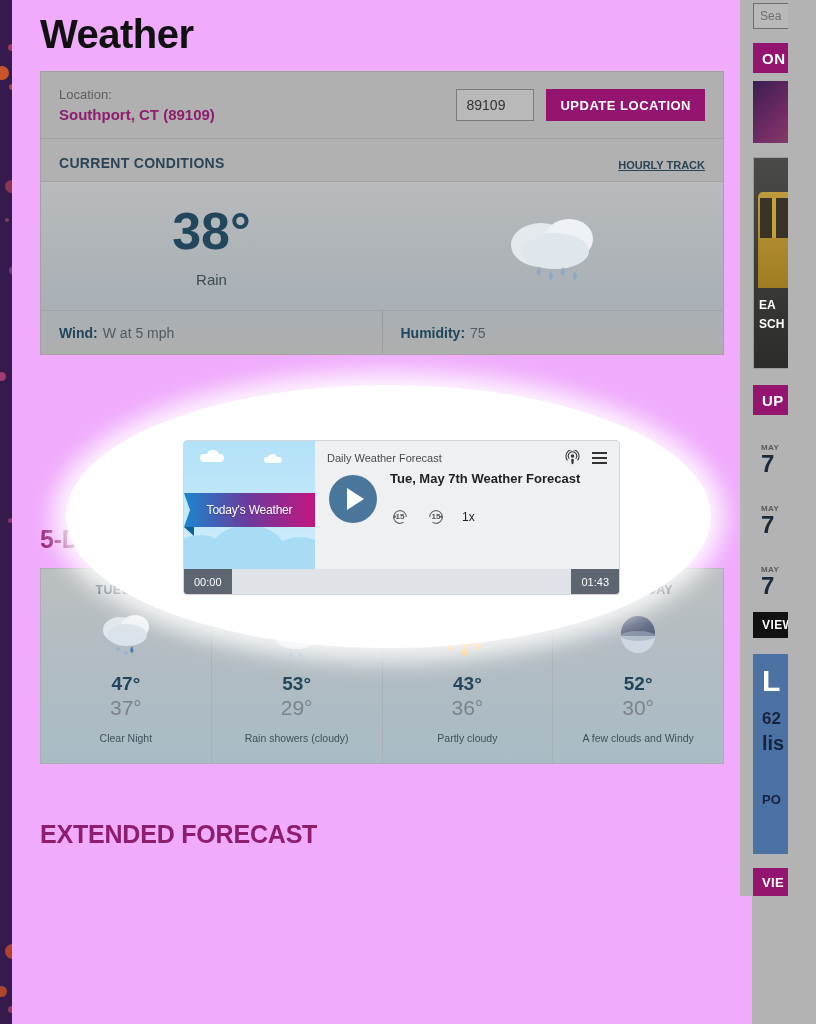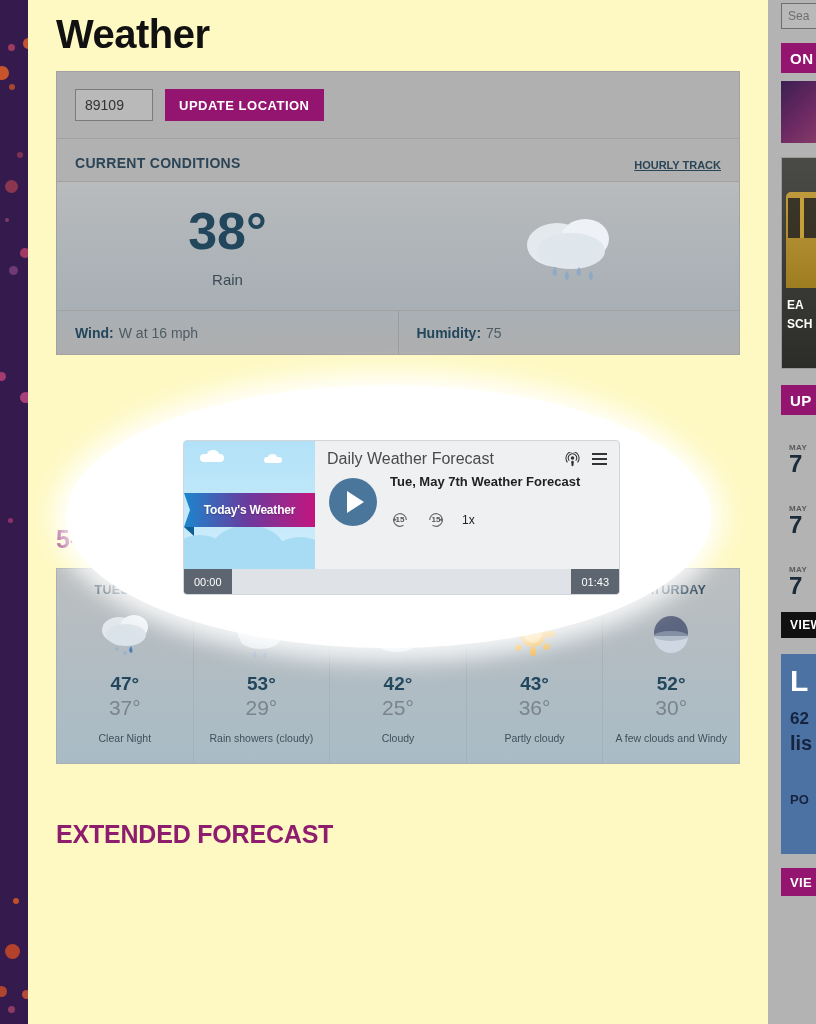--- a/index.html
+++ b/index.html
@@ -13,22 +13,22 @@
 
   
   .left-rail {
     position: absolute; left: 0; top: 0; width: 28px; height: 1024px;
     background: #351a4e; overflow: hidden;
   }
   .dot { position: absolute; border-radius: 50%; }
 
   
   .main {
-    position: absolute; left: 28px; top: 0; width: 740px; height: 1024px;
-    background: #fef9c3; padding: 0 28px;
+    position: absolute; left: 12px; top: 0; width: 740px; height: 1024px;
+    background: #f0abfc; padding: 0 28px;
   }
   h1.page-title {
     font-size: 40px; font-weight: bold; color: #111;
     letter-spacing: -0.5px; padding-top: 12px; padding-bottom: 14px;
   }
 
   
   .loc-card {
     background: #b0b0b0; border: 1px solid #a2a2a2;
     padding: 14px 18px; display: flex; align-items: center;
@@ -94,34 +94,34 @@
   .cover .sky { position: absolute; inset: 0; background: linear-gradient(180deg,#b2e1f7 0%,#c4e9fa 60%,#d2eefb 100%); }
   .cover .cloud-sm { position: absolute; background: #fff; border-radius: 20px; }
   .cover .cloud-big { position: absolute; background: #a8dcf5; border-radius: 50%; }
   .ribbon {
     position: absolute; left: 0; top: 52px; width: 131px; height: 34px;
     background: linear-gradient(90deg,#1b86cd 0%,#6a3b9e 48%,#c2167e 100%);
     display: flex; align-items: center; justify-content: center;
     clip-path: polygon(0 0,100% 0,100% 100%,0 100%,6px 50%);
   }
   .ribbon span {
-    color: #fff; font-size: 12px; font-weight: bold; letter-spacing: -0.2px;
+    color: #fff; font-size: 12px; font-weight: normal; letter-spacing: -0.2px;
     text-shadow: 0 1px 1px rgba(0,0,0,0.25);
   }
   .ribbon-tail {
     position: absolute; left: 0; top: 86px; width: 10px; height: 9px;
     background: #0f5f93; clip-path: polygon(0 0,100% 0,100% 100%);
   }
 
   .player-right { flex: 1; display: flex; flex-direction: column; min-width: 0; }
   .player-top {
     display: flex; align-items: center; justify-content: space-between;
     padding: 9px 12px 0 12px;
   }
-  .show-name { font-size: 16px; color: #4a4a4a; }
+  .show-name { font-size: 11px; color: #4a4a4a; }
   .player-top-icons { display: flex; align-items: center; gap: 12px; }
   .ico { cursor: pointer; line-height: 0; }
   .hamburger { width: 15px; display: flex; flex-direction: column; gap: 3px; cursor: pointer; }
   .hamburger i { display: block; height: 2px; background: #333; }
 
   .player-body { display: flex; align-items: center; padding: 6px 12px 0 14px; gap: 13px; }
   .play-btn {
     width: 48px; height: 48px; border-radius: 50%; background: #4a769c;
     display: flex; align-items: center; justify-content: center;
     flex: none; cursor: pointer;
@@ -158,21 +158,21 @@
   .fc-col { flex: 1; padding: 14px 6px 18px 6px; text-align: center; }
   .fc-col + .fc-col { border-left: 1px solid #a8b1b6; }
   .fc-day { font-size: 12.5px; font-weight: bold; color: #2b4456; letter-spacing: 0.3px; }
   .fc-icon { height: 66px; display: flex; align-items: center; justify-content: center; margin: 6px 0 4px; }
   .fc-hi { font-size: 19px; font-weight: bold; color: #22475c; }
   .fc-lo { font-size: 21px; color: #7b848a; margin-top: 1px; }
   .fc-desc { font-size: 10.5px; color: #41505a; margin-top: 12px; line-height: 1.25; }
 
   
   .sidebar {
-    position: absolute; left: 768px; top: 0; width: 48px; height: 1024px;
+    position: absolute; left: 740px; top: 0; width: 48px; height: 896px;
     background: #b3b3b3; padding-left: 13px; overflow: hidden;
   }
   .sb-search {
     margin-top: 3px; height: 26px; border: 1px solid #6f6f6f; background: #b9b9b9;
     font-size: 12px; color: #6e6e6e; display: flex; align-items: center; padding-left: 6px;
     width: 60px;
   }
   .sb-band {
     margin-top: 14px; background: #94156f; color: #fff; height: 30px; width: 70px;
     display: flex; align-items: center; padding-left: 9px;
@@ -250,20 +250,24 @@
     <div class="dot" style="left:-4px;top:986px;width:11px;height:11px;background:#b0452e;"></div>
     <div class="dot" style="left:22px;top:990px;width:9px;height:9px;background:#b34d3a;"></div>
     <div class="dot" style="left:8px;top:1006px;width:7px;height:7px;background:#8e3a63;"></div>
   </div>
 
   <div class="main">
 
     <h1 class="page-title">Weather</h1>
 
     <div class="loc-card">
+      <div>
+        <div class="loc-label">Location:</div>
+        <div class="loc-value">Southport, CT (89109)</div>
+      </div>
       <div class="loc-right">
         <input class="zip-input" type="text" value="89109" style="">
         <button class="update-btn">UPDATE LOCATION</button>
       </div>
     </div>
 
     <div class="cc-head">
       <span class="cc-title">CURRENT CONDITIONS</span>
       <a class="cc-link">HOURLY TRACK</a>
     </div>
@@ -284,21 +288,21 @@
             <path d="M70 66 q4 7 0 9 q-5 -2 0 -9"></path>
             <path d="M82 70 q4 7 0 9 q-5 -2 0 -9"></path>
           </g>
         </svg>
       </div>
     </div>
 
     <div class="cc-stats">
       <div class="cc-stat">
         <b>Wind:</b>
-        <span>W at 16 mph</span>
+        <span>W at 5 mph</span>
       </div>
       <div class="cc-stat">
         <b>Humidity:</b>
         <span>75</span>
       </div>
     </div>
 
     <div style="height:170px"></div>
     <div class="sec-title">5-DAY FORECAST</div>
 
@@ -345,34 +349,20 @@
                 <path d="M26 45 q3 6 0 7 q-4 -2 0 -7"></path>
                 <path d="M36 45 q3 6 0 7 q-4 -2 0 -7"></path>
               </g>
           </svg>
         </div>
         <div class="fc-hi">53°</div>
         <div class="fc-lo">29°</div>
         <div class="fc-desc">Rain showers (cloudy)</div>
       </div>
 
-      <div class="fc-col">
-        <div class="fc-day">THURSDAY</div>
-        <div class="fc-icon">
-          <svg width="64" height="60" viewBox="0 0 64 60">
-            <ellipse cx="42" cy="22" rx="15" ry="13" fill="#6b7487"></ellipse>
-            <ellipse cx="25" cy="29" rx="18" ry="14" fill="#e2e8ed"></ellipse>
-            <ellipse cx="38" cy="32" rx="16" ry="12" fill="#eaeff3"></ellipse>
-            <ellipse cx="31" cy="36" rx="21" ry="10" fill="#dde4ea"></ellipse>
-          </svg>
-        </div>
-        <div class="fc-hi">42°</div>
-        <div class="fc-lo">25°</div>
-        <div class="fc-desc">Cloudy</div>
-      </div>
 
       <div class="fc-col">
         <div class="fc-day">FRIDAY</div>
         <div class="fc-icon">
           <svg width="64" height="60" viewBox="0 0 64 60">
             <g fill="#eeb33f">
               <circle cx="30" cy="28" r="13"></circle>
               <rect x="27" y="6" width="6" height="9" rx="3"></rect>
                 <rect x="27" y="41" width="6" height="9" rx="3"></rect>
               <rect x="8" y="25" width="9" height="6" rx="3"></rect>

